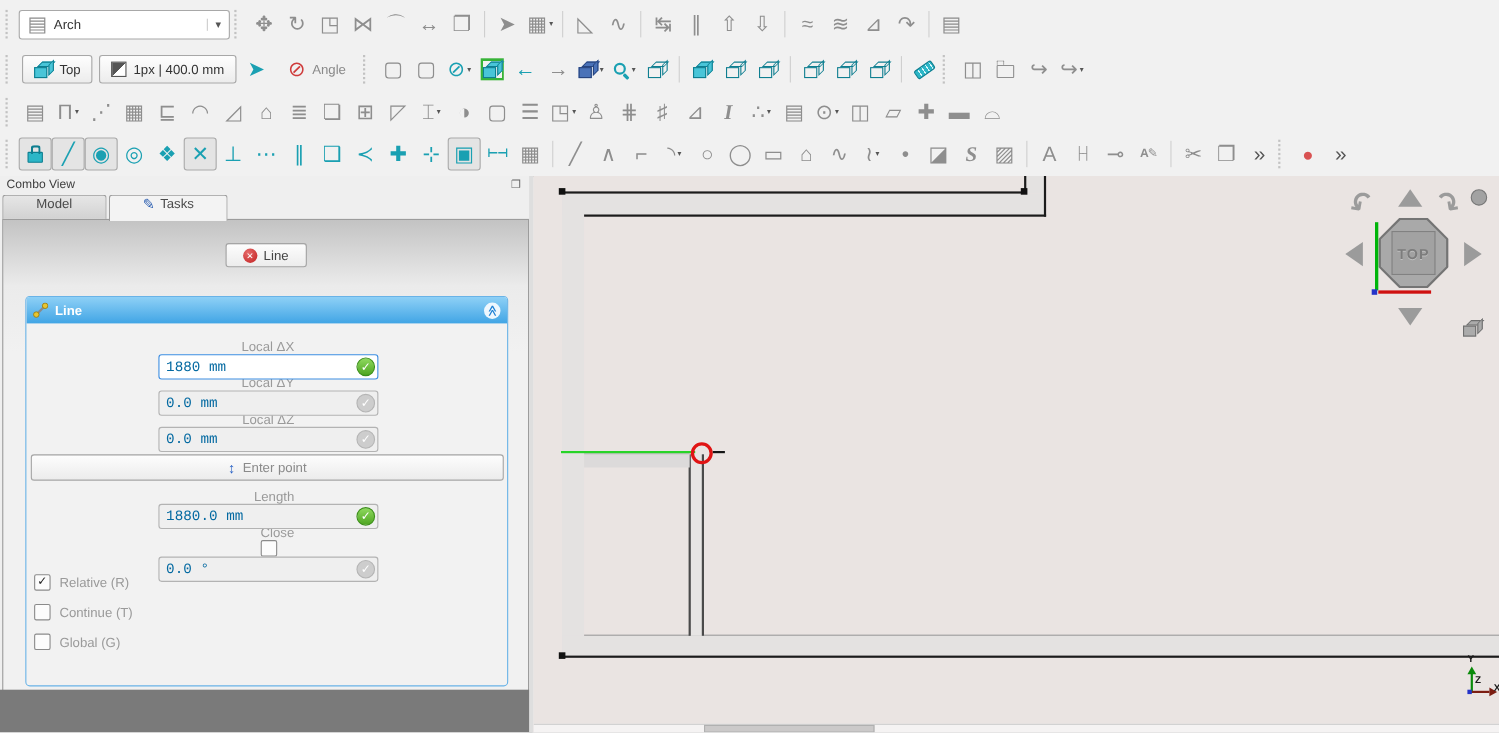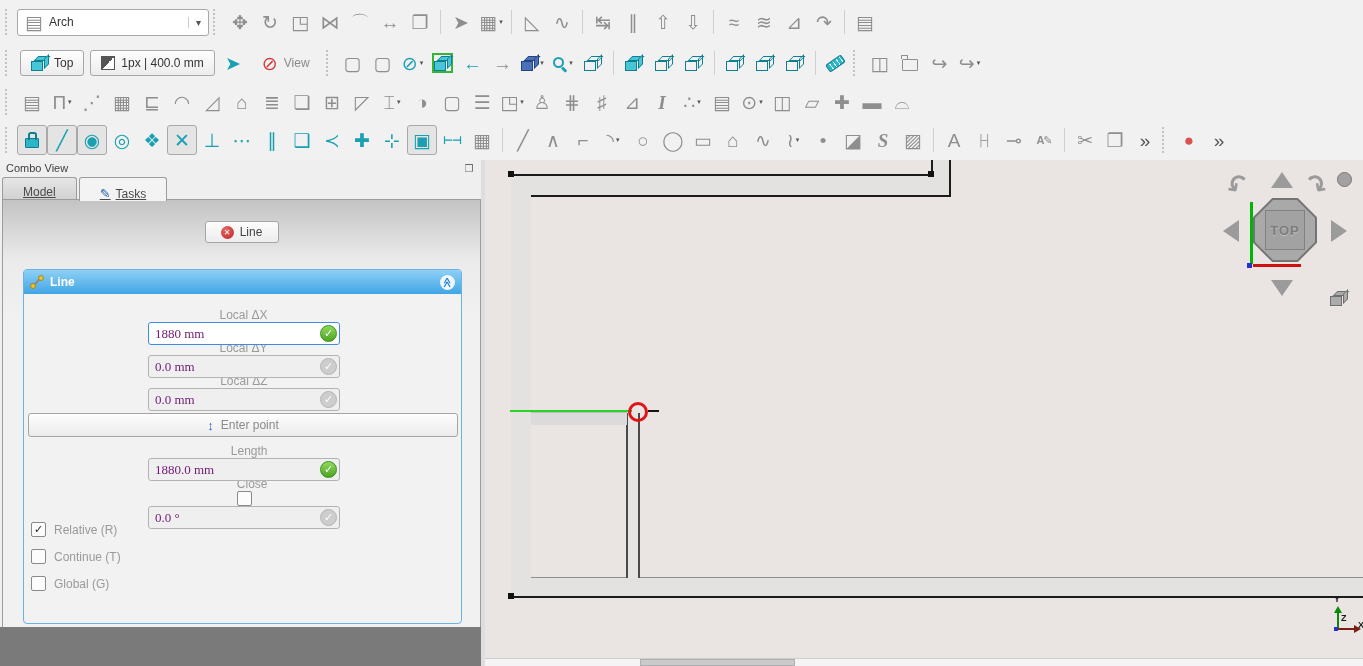--- a/index.html
+++ b/index.html
@@ -62,23 +62,23 @@
   .icon-lock:before{content:"";position:absolute;left:1.5px;top:-7px;width:5px;height:6px;
       border:2px solid #0e7e90;border-bottom:none;border-radius:3px 3px 0 0;}
   .icon-halfsq{width:12px;height:12px;border:1.5px solid #555;flex:none;
       background:linear-gradient(135deg,#555 50%,#fff 50%);}
   
   #combo-view{position:absolute;left:0;top:160px;width:484px;height:506px;background:#efefef;}
   .cv-title{position:absolute;left:6px;top:2px;font-size:11px;color:#3d3d3d;}
   .cv-float{position:absolute;right:9px;top:3px;width:12px;height:12px;font-size:10px;color:#666;
             line-height:12px;text-align:center;}
   .cv-tabs{position:absolute;left:2px;top:17px;display:flex;gap:2px;z-index:2;}
-  .tab{height:21px;display:flex;align-items:flex-end;gap:5px;border:1px solid #9c9c9c;border-bottom:none;
+  .tab{height:21px;display:flex;align-items:flex-start;gap:5px;border:1px solid #9c9c9c;border-bottom:none;
        border-radius:3px 3px 0 0;background:linear-gradient(#e6e6e6,#d2d2d2);font-size:12px;
-       color:#4a4a4a;padding:0 20px;text-decoration:underline;}
+       color:#4a4a4a;padding:0 30px;}
   .tab.active{background:#f3f3f3;height:23px;}
   .tabpen{color:#2a5db0;font-size:13px;}
   .cv-content{position:absolute;left:2px;right:3px;top:39px;height:428px;border:1px solid #9c9c9c;
       background:linear-gradient(#c3c3c3,#ebebeb 60px,#f1f1f1 120px);}
   .cv-dark{position:absolute;left:0;right:0;top:467px;height:39px;background:#7a7a7a;}
   .close-btn{display:flex;align-items:center;gap:6px;margin:21px auto 0;width:72px;height:20px;
       justify-content:center;background:linear-gradient(#fdfdfd,#ececec);border:1px solid #a5a5a5;
       border-radius:3px;font-size:12px;color:#444;}
   .close-ico{width:13px;height:13px;border-radius:50%;background:radial-gradient(circle at 35% 30%,#e56a6a,#c21f1f);
       color:#fff;font-size:8px;font-weight:bold;display:flex;align-items:center;justify-content:center;}
@@ -88,22 +88,22 @@
       padding:0 6px;gap:6px;}
   .task-hdr .ttl{color:#fff;font-weight:bold;font-size:12px;flex:1;}
   .collapse{width:15px;height:15px;border-radius:50%;background:#eef7fe;color:#1a7fd4;font-size:10px;
       font-weight:bold;display:flex;align-items:center;justify-content:center;}
   .collapse span{display:block;transform:rotate(90deg);}
   .fields{padding-top:14px;}
   .frow{display:flex;align-items:center;height:33px;padding:0 3px 0 6px;box-sizing:border-box;flex-direction:column;}
   .flabel{width:52px;text-align:right;margin-right:5px;font-size:12px;color:#9a9a9a;flex:none;}
   .fwrap{position:relative;flex:1;}
   .field{width:100%;box-sizing:border-box;height:23px;border:1px solid #b3b3b3;border-radius:3px;
-      background:#efefef;font-size:13px;color:#701a75;padding:0 24px 0 6px;outline:none;
-      font-family:Liberation Serif, serif;}
+      background:#efefef;font-size:13px;color:#0369a1;padding:0 24px 0 6px;outline:none;
+      font-family:Liberation Mono, monospace;}
   .field.focused{background:#fff;border-color:#3d8ee2;}
   .badge{position:absolute;right:3px;top:3px;width:17px;height:17px;border-radius:50%;color:#fff;
       font-size:11px;font-weight:bold;display:flex;align-items:center;justify-content:center;}
   .badge.ok{background:linear-gradient(#8ed95e,#4ea521);border:1px solid #3c8f1a;box-sizing:border-box;}
   .badge.idle{background:#cdcdcd;border:1px solid #b5b5b5;box-sizing:border-box;}
   .enter-btn{display:flex;align-items:center;justify-content:center;gap:7px;height:22px;margin:6px 3px 7px 4px;
       background:linear-gradient(#fdfdfd,#ececec);border:1px solid #a5a5a5;border-radius:3px;
       font-size:12px;color:#8a8a8a;}
   .enter-ico{color:#2a62c5;font-weight:bold;font-size:13px;}
   .cb{width:13px;height:13px;background:#fcfcfc;border:1px solid #8a8a8a;border-radius:2px;flex:none;
@@ -218,21 +218,21 @@
         </div>
         <div class="tb-btn">
           <span class="icon-halfsq"></span>
           <span>1px | 400.0 mm</span>
         </div>
         <div class="tbi">
           <span class="g c-teal">➤</span>
         </div>
         <div class="tb-btn flat">
           <span class="g c-red">⊘</span>
-          <span class="muted">View</span>
+          <span class="muted">Angle</span>
         </div>
         <span class="tb-grip"></span>
         <div class="tbi">
           <span class="g c-gray">▢</span>
         </div>
         <div class="tbi">
           <span class="g c-gray">▢</span>
         </div>
         <div class="tbi">
           <span class="g c-teal">⊘</span>

